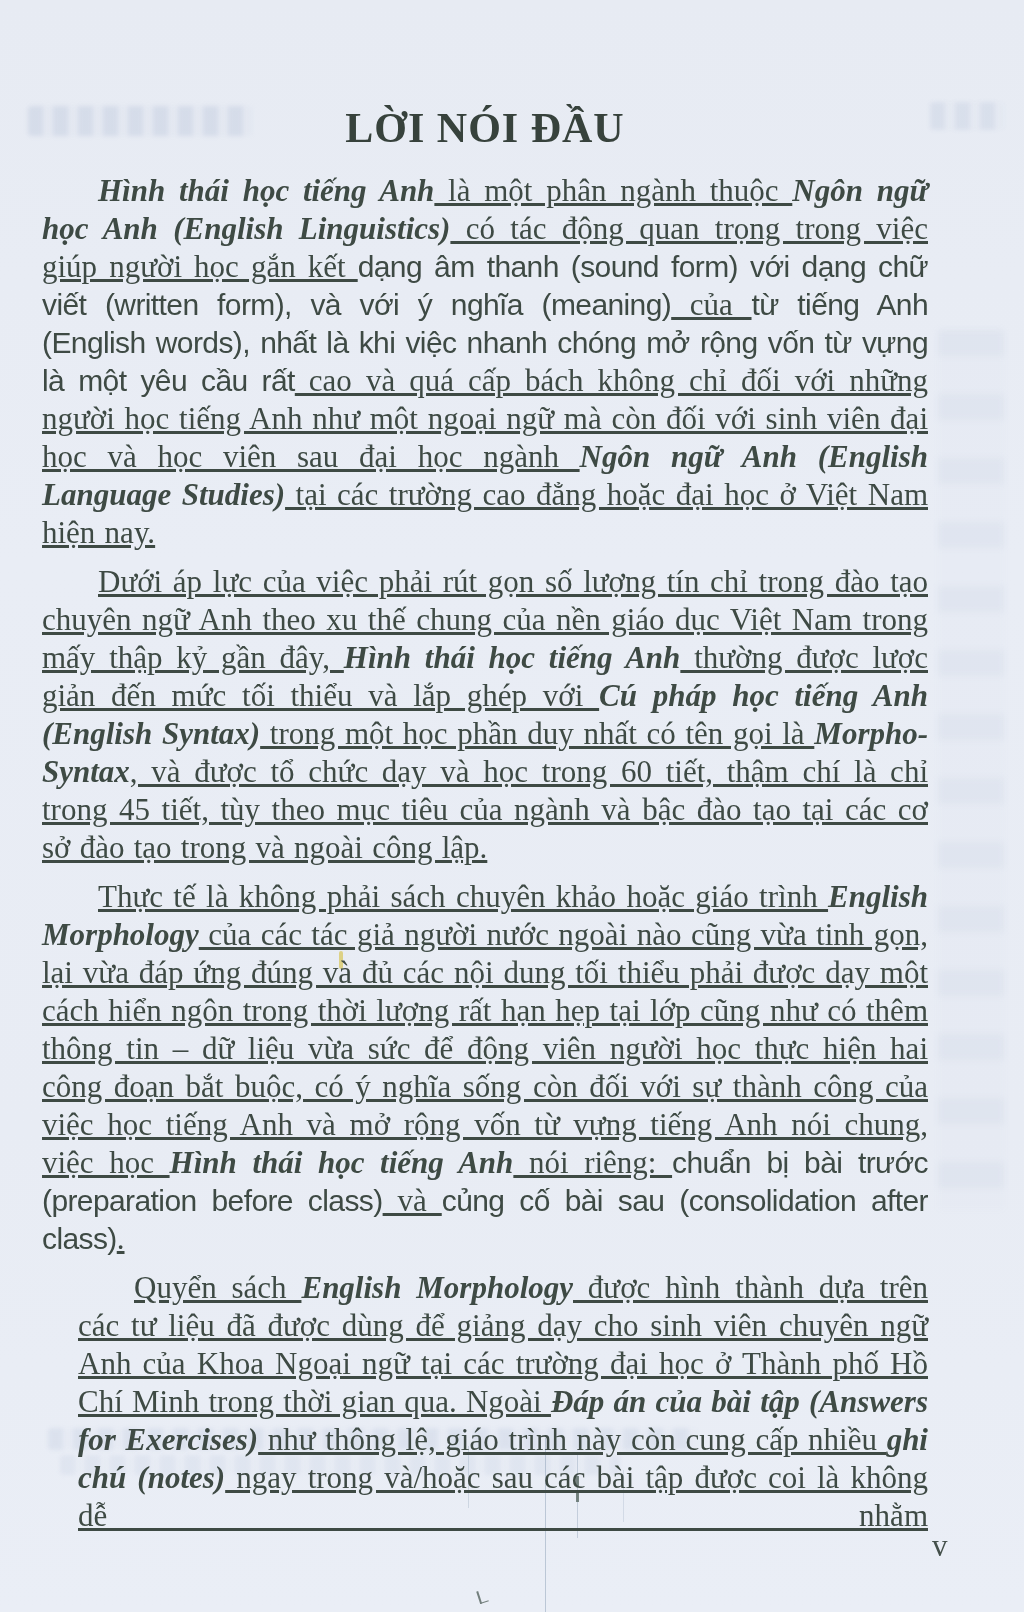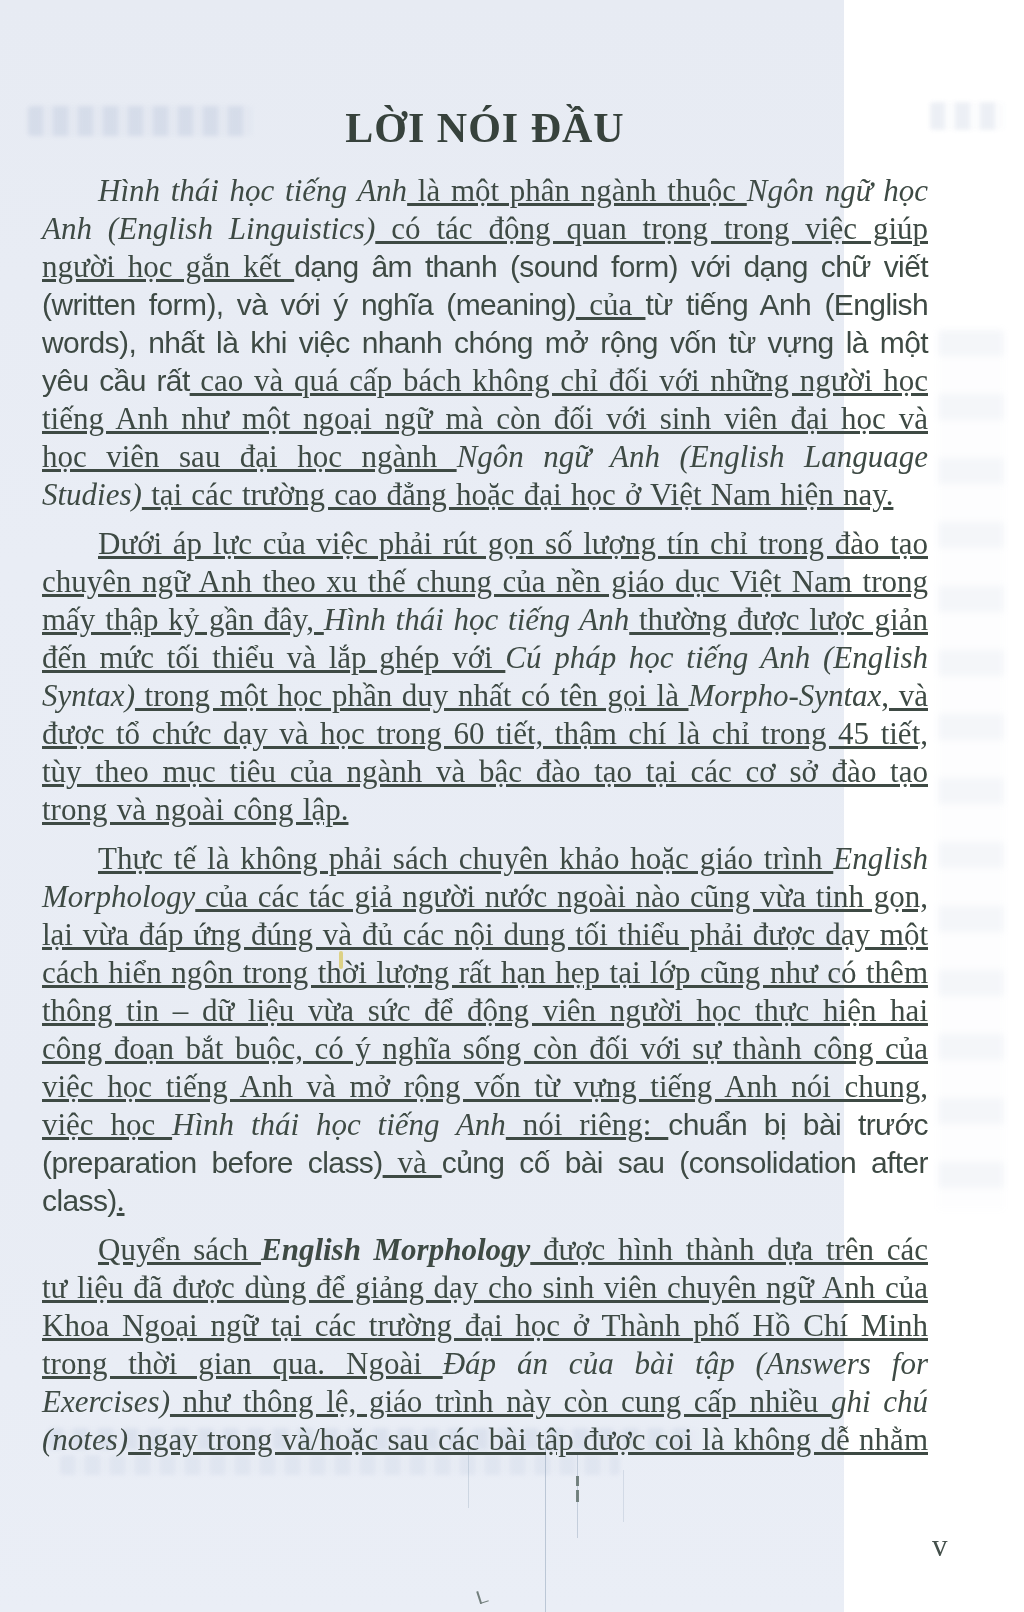--- a/index.html
+++ b/index.html
@@ -3,21 +3,21 @@
 <meta charset="utf-8">
 <style>
   html, body { margin: 0; padding: 0; }
   body {
     width: 1024px; height: 1612px;
     font-family: "Liberation Serif", serif;
     overflow: hidden;
   }
   .page {
     position: relative;
-    width: 844px; height: 1612px;
+    width: 1024px; height: 1612px;
     background: linear-gradient(180deg, #e7ebf3 0%, #e9edf5 35%, #e8ecf4 70%, #eaeef6 100%);
     color: #3e4a44;
   }
   .content {
     position: absolute;
     left: 42px; top: 104px;
     width: 886px;
   }
   h1.title {
     margin: 0 0 20px 0;
@@ -29,23 +29,23 @@
   }
   .paragraphs p.para {
     margin: 0 0 11px 0;
     font-size: 31px;
     line-height: 38px;
     text-align: justify;
     text-indent: 56px;
     color: #3e4a44;
     word-spacing: 1.5px;
   }
-  .paragraphs p.para.fill-last { text-align-last: justify; }
+  .paragraphs p.para.fill-last { text-align-last: justify; margin-left: 36px; }
   .r-n { font-style: normal; text-decoration: underline; }
-  .r-i { font-style: italic; }
+  .r-i { font-style: italic; font-weight: bold; }
   .r-bi { font-style: italic; font-weight: bold; }
   .r-s {
     font-family: "Liberation Sans", sans-serif;
     font-size: 30px;
     letter-spacing: -0.6px;
   }
   .page-number {
     position: absolute;
     left: 932px; top: 1528px;
     font-size: 31px;

